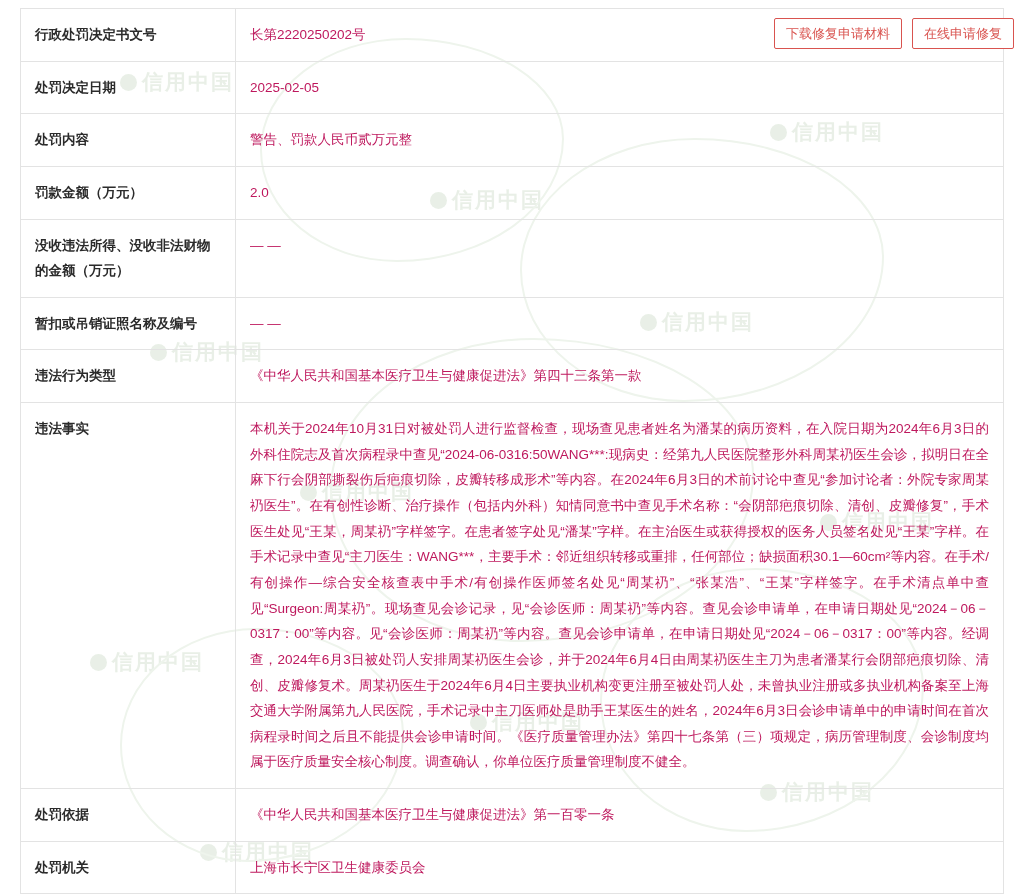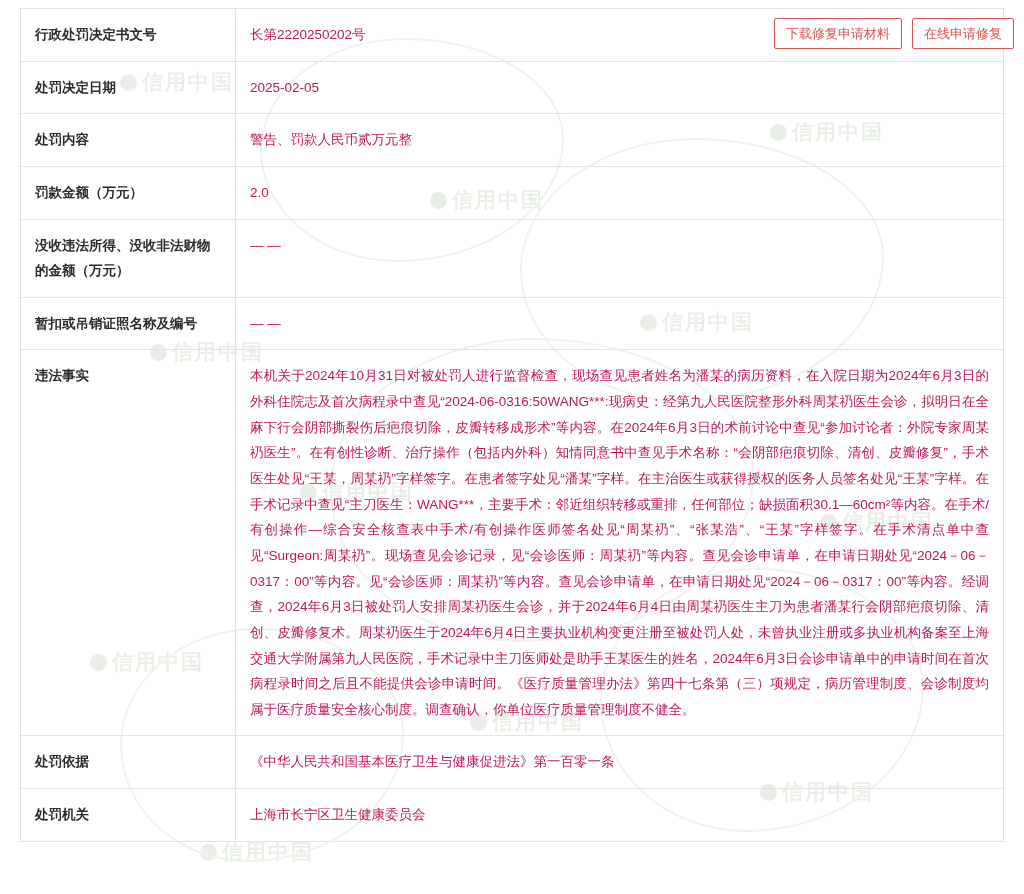--- a/index.html
+++ b/index.html
@@ -166,20 +166,24 @@
       </tr>
       <tr>
         <th>没收违法所得、没收非法财物的金额（万元）</th>
         <td>— —</td>
       </tr>
       <tr>
         <th>暂扣或吊销证照名称及编号</th>
         <td>— —</td>
       </tr>
       <tr>
+        <th>违法行为类型</th>
+        <td>《中华人民共和国基本医疗卫生与健康促进法》第四十三条第一款</td>
+      </tr>
+      <tr>
         <th>违法事实</th>
         <td class="fact-cell">本机关于2024年10月31日对被处罚人进行监督检查，现场查见患者姓名为潘某的病历资料，在入院日期为2024年6月3日的外科住院志及首次病程录中查见“2024-06-0316:50WANG***:现病史：经第九人民医院整形外科周某礽医生会诊，拟明日在全麻下行会阴部撕裂伤后疤痕切除，皮瓣转移成形术”等内容。在2024年6月3日的术前讨论中查见“参加讨论者：外院专家周某礽医生”。在有创性诊断、治疗操作（包括内外科）知情同意书中查见手术名称：“会阴部疤痕切除、清创、皮瓣修复”，手术医生处见“王某，周某礽”字样签字。在患者签字处见“潘某”字样。在主治医生或获得授权的医务人员签名处见“王某”字样。在手术记录中查见“主刀医生：WANG***，主要手术：邻近组织转移或重排，任何部位；缺损面积30.1—60cm²等内容。在手术/有创操作—综合安全核查表中手术/有创操作医师签名处见“周某礽”、“张某浩”、“王某”字样签字。在手术清点单中查见“Surgeon:周某礽”。现场查见会诊记录，见“会诊医师：周某礽”等内容。查见会诊申请单，在申请日期处见“2024－06－0317：00”等内容。见“会诊医师：周某礽”等内容。查见会诊申请单，在申请日期处见“2024－06－0317：00”等内容。经调查，2024年6月3日被处罚人安排周某礽医生会诊，并于2024年6月4日由周某礽医生主刀为患者潘某行会阴部疤痕切除、清创、皮瓣修复术。周某礽医生于2024年6月4日主要执业机构变更注册至被处罚人处，未曾执业注册或多执业机构备案至上海交通大学附属第九人民医院，手术记录中主刀医师处是助手王某医生的姓名，2024年6月3日会诊申请单中的申请时间在首次病程录时间之后且不能提供会诊申请时间。《医疗质量管理办法》第四十七条第（三）项规定，病历管理制度、会诊制度均属于医疗质量安全核心制度。调查确认，你单位医疗质量管理制度不健全。</td>
       </tr>
       <tr>
         <th>处罚依据</th>
         <td>《中华人民共和国基本医疗卫生与健康促进法》第一百零一条</td>
       </tr>
       <tr>
         <th>处罚机关</th>
         <td>上海市长宁区卫生健康委员会</td>

